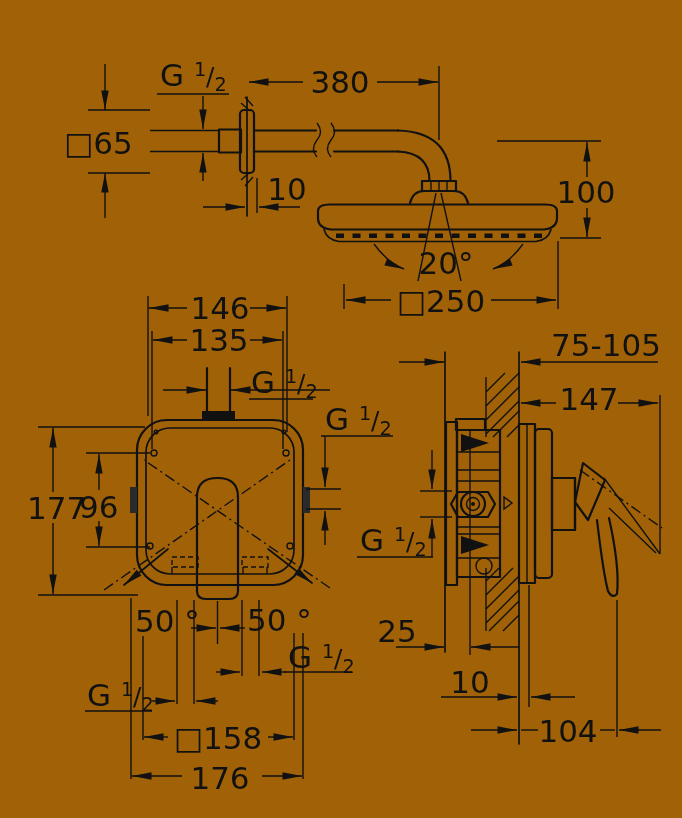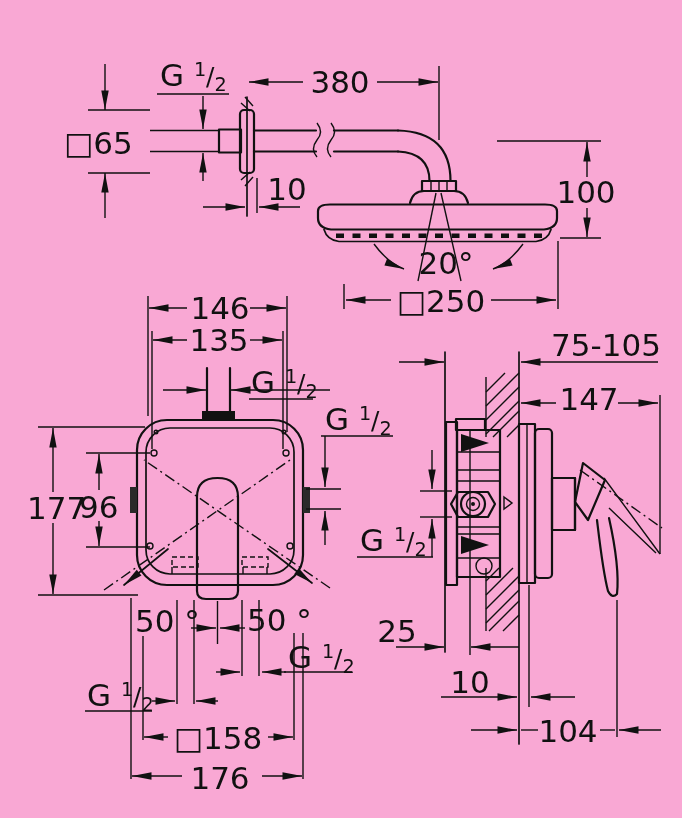--- a/index.html
+++ b/index.html
@@ -1,16 +1,16 @@
 <!DOCTYPE html>
 <html><head>
 <meta charset="utf-8">
 <style>
   html,body{margin:0;padding:0;background:#ffffff;}
-  .stage{width:682px;height:818px;background:#f9a8d4;position:relative;overflow:hidden;}
+  .stage{width:682px;height:818px;background:#a16207;position:relative;overflow:hidden;}
   svg{display:block;}
   svg text{font-family:"DejaVu Sans","Liberation Sans",sans-serif;fill:#111;stroke:none;}
   .o{fill:none;stroke:#111;stroke-width:2.2;stroke-linecap:round;stroke-linejoin:round;}
   .o2{fill:none;stroke:#111;stroke-width:1.7;stroke-linecap:round;stroke-linejoin:round;}
   .t{fill:none;stroke:#111;stroke-width:1.4;stroke-linecap:butt;}
   .f{fill:#111;stroke:none;}
   .dd{stroke-dasharray:11 4 2 4;}
   .hd{stroke-dasharray:5 3;}
 </style>
 </head>

